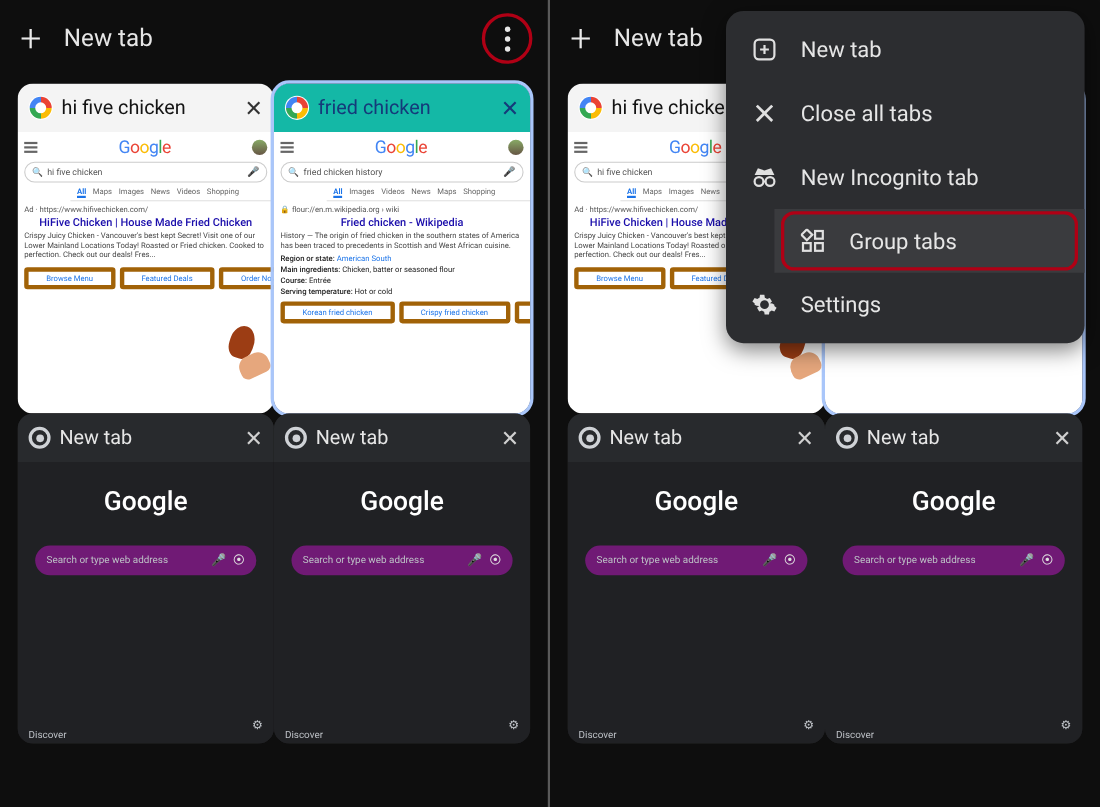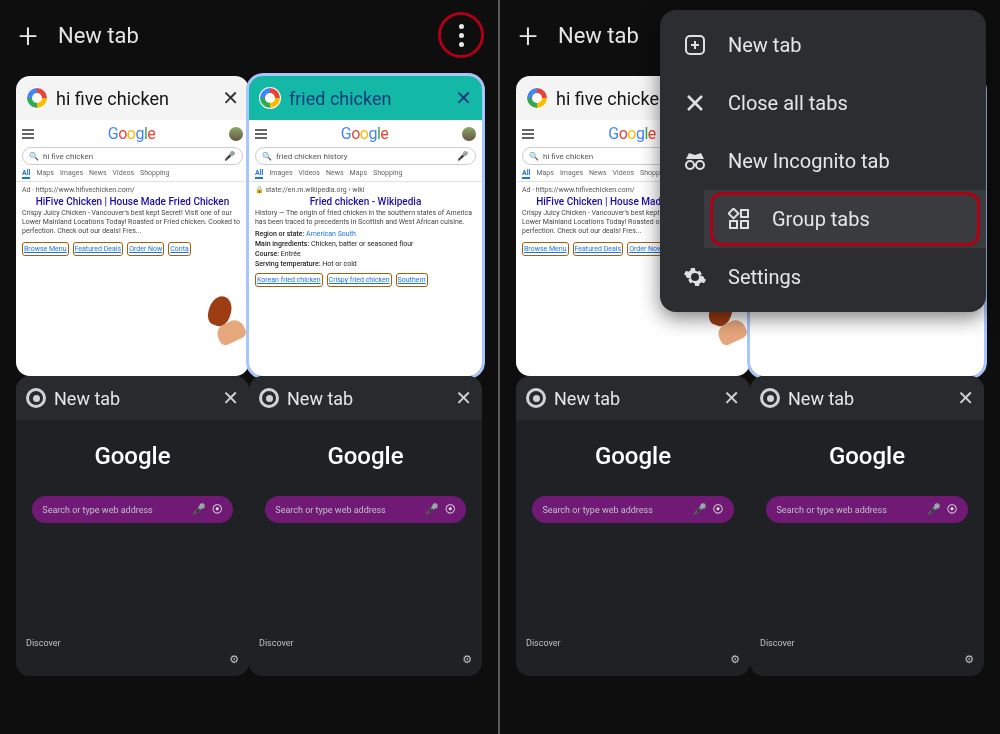--- a/index.html
+++ b/index.html
@@ -80,45 +80,45 @@
   .tab-body { flex:1; background:#fff; font-size: 8px; color:#222; overflow:hidden; position:relative; }
   .g-search-header { display:flex; align-items:center; justify-content:space-between; padding:4px 6px; }
   .hamburger { display:flex; flex-direction:column; gap:2px; }
   .hamburger span { width:12px; height:2px; background:#666; }
   .google-word { font-size:16px; letter-spacing:-0.5px; }
   .google-word .b{color:#4285f4}.google-word .r{color:#ea4335}.google-word .y{color:#fbbc05}.google-word .g{color:#34a853}
   .avatar { width:14px; height:14px; border-radius:50%; background:linear-gradient(#8a6,#654); }
   .search-bar { margin:0 6px 4px; border:1px solid #ccc; border-radius:12px; padding:3px 6px; display:flex; align-items:center; gap:4px; font-size:8px; color:#555;}
   .search-bar .mag { color:#888; }
   .search-bar .mic { margin-left:auto; font-size:9px; color:#555;}
-  .search-tabs { display:flex; gap:6px; font-size:7px; color:#666; padding: 0 6px 2px; border-bottom:1px solid #e2e2e2;}
+  .search-tabs { display:flex; gap:6px; font-size:7px; color:#666; padding: 0 6px 2px; border-bottom:1px solid #e2e2e2;margin-left:48px;}
   .search-tabs span:first-child { color:#1a73e8; border-bottom:2px solid #1a73e8; font-weight:bold;}
   .ad-line { font-size:7px; color:#555; padding:4px 6px 0; }
   .result-title { color:#1a0dab; font-size:10px; padding: 2px 6px 0; font-weight:500;text-align:center;}
   .result-body { font-size:7px; color:#464646; padding: 2px 6px; line-height:1.3; }
   .kv { font-size:7px; padding:1px 6px; }
   .kv b { color:#222; font-weight:500; }
   .kv a { color:#1a73e8; }
   .sitelinks { display:flex; gap:4px; padding:4px 6px; flex-wrap:nowrap; overflow:hidden;}
-  .sitelinks span { border:1px solid #a16207; color:#1a73e8; font-size:7px; padding:2px 1px; border-radius:3px; white-space:nowrap;text-decoration:underline;}
+  .sitelinks span { border:4px solid #a16207; color:#1a73e8; font-size:7px; padding:2px 16px; border-radius:3px; white-space:nowrap;}
   .chicken-img { position:absolute; right:4px; bottom:34px; width:46px; height:46px; }
   .chicken-img .hand { width:28px; height:20px; background:#e6a77d; border-radius:10px 10px 6px 6px; position:absolute; bottom:0; right:0; transform:rotate(-25deg);}
   .chicken-img .drum { width:22px; height:30px; background:#9c3d14; border-radius:50% 50% 40% 40%; position:absolute; top:0; right:14px; transform:rotate(18deg);}
 
   .dark-tab .tab-head { background:#282a2d; color:#e6e6e6; }
   .dark-tab .close-x { color:#d0d0d0; }
   .dark-tab .tab-body { background:#202124; display:flex; flex-direction:column; align-items:center; padding-top:22px; }
   .dark-tab .google-word { font-size:24px; color:#fff; font-weight:500; letter-spacing:0px; }
   .dark-tab .addr-bar {
     margin-top:26px; width:86%; background:#701a75; border-radius:18px;
     padding:7px 10px; display:flex; align-items:center; font-size:9px; color:#bdc1c6; gap:6px;
   }
   .dark-tab .addr-bar .mic, .dark-tab .addr-bar .lens { margin-left:0; color:#e0e0e0; font-size:11px;}
   .dark-tab .addr-bar .sp { flex:1; }
-  .dark-tab .discover { position:absolute; bottom:28px; left:10px; font-size:9px; color:#bdc1c6;}
+  .dark-tab .discover { position:absolute; bottom:2px; left:10px; font-size:9px; color:#bdc1c6;}
   .dark-tab .gear { position:absolute; bottom:10px; right:10px; font-size:11px; color:#bdc1c6;}
   .chrome-icon { width:20px; height:20px; border-radius:50%; border:3px solid #cfd2d6; display:flex; align-items:center; justify-content:center;}
   .chrome-icon::after{content:""; width:7px; height:7px; background:#cfd2d6; border-radius:50%;}
 
   .menu-popup {
     position:absolute; top:10px; right:14px;
     width: 326px; background:#2c2d30; border-radius:16px;
     padding: 6px 0; box-shadow: 0 6px 20px rgba(0,0,0,.5);
     z-index: 50;
   }
@@ -226,21 +226,21 @@
           <span class="mic">🎤</span>
         </div>
         <div class="search-tabs">
           <span>All</span>
             <span>Images</span>
             <span>Videos</span>
             <span>News</span>
             <span>Maps</span>
             <span>Shopping</span>
         </div>
-        <div class="ad-line">🔒 state://en.m.wikipedia.org › wiki</div>
+        <div class="ad-line">🔒 flour://en.m.wikipedia.org › wiki</div>
         <div class="result-title">Fried chicken - Wikipedia</div>
         <div class="result-body">History — The origin of fried chicken in the southern states of America has been traced to precedents in Scottish and West African cuisine.</div>
         <div class="kv"><b>Region or state:</b> <a>American South</a></div>
         <div class="kv"><b>Main ingredients:</b> <span>Chicken, batter or seasoned flour</span></div>
         <div class="kv"><b>Course:</b> <span>Entrée</span></div>
         <div class="kv"><b>Serving temperature:</b> <span>Hot or cold</span></div>
         <div class="sitelinks">
           <span>Korean fried chicken</span>
             <span>Crispy fried chicken</span>
             <span>Southern</span>

